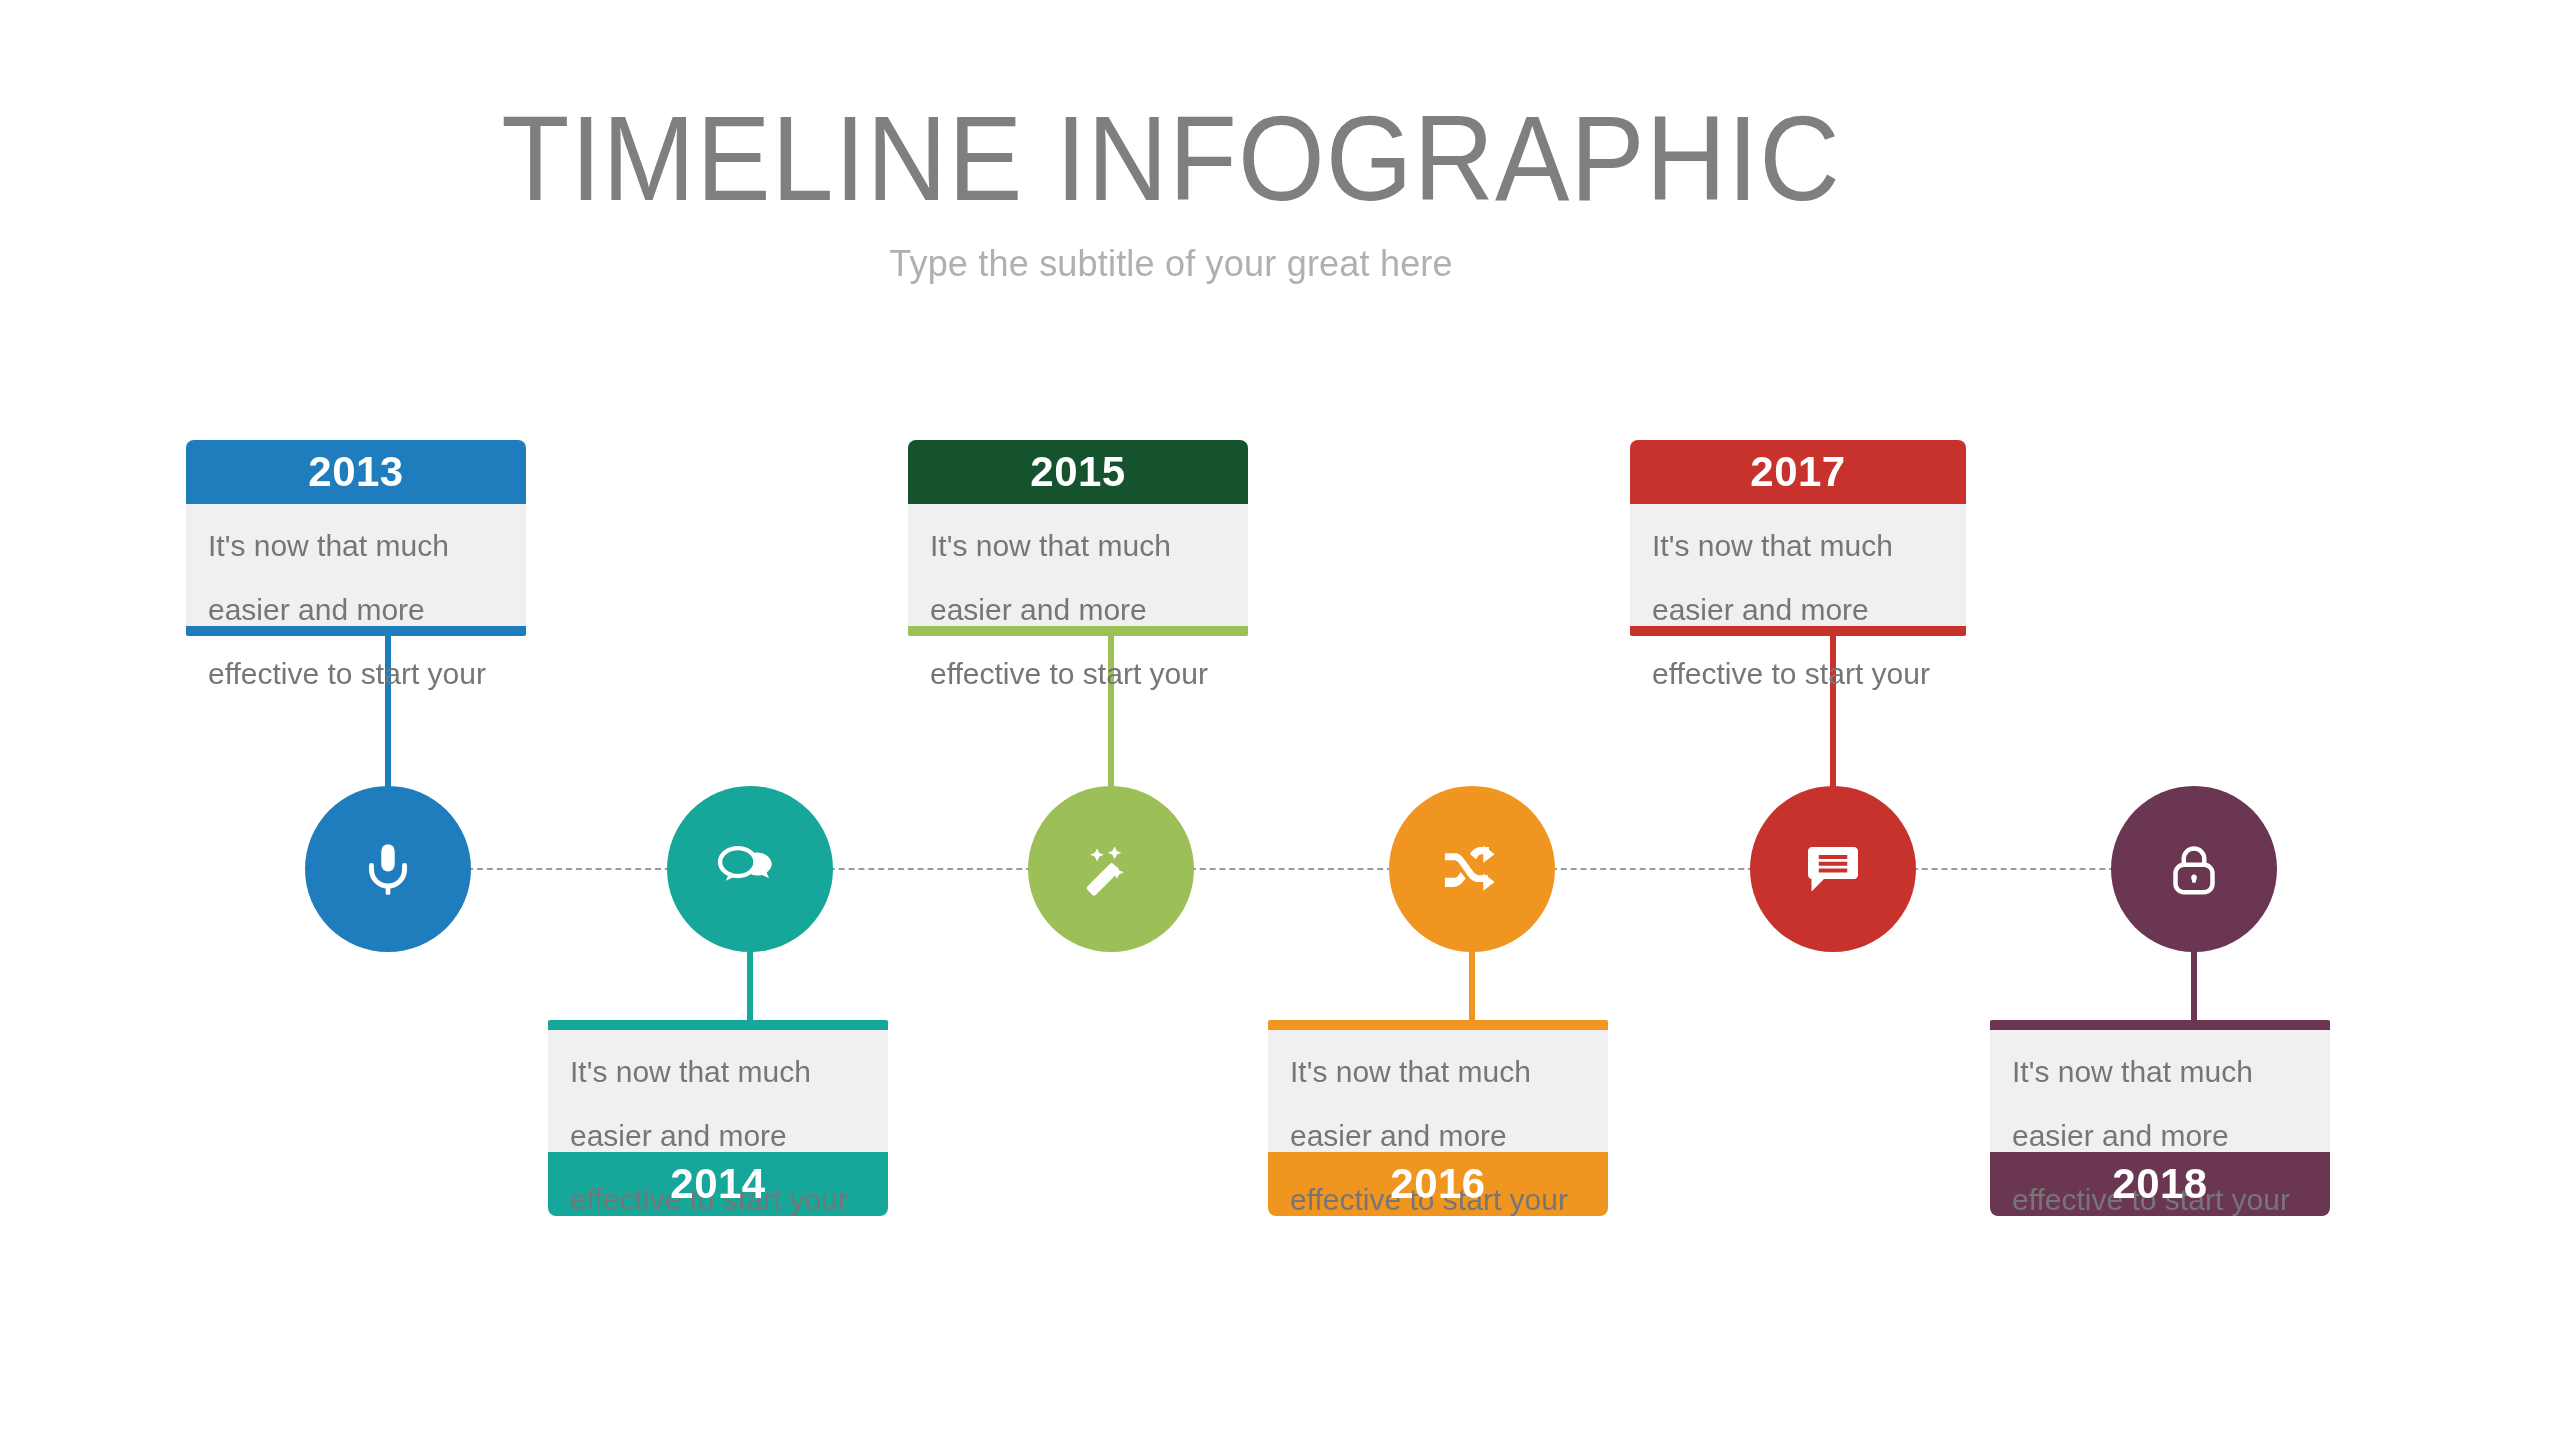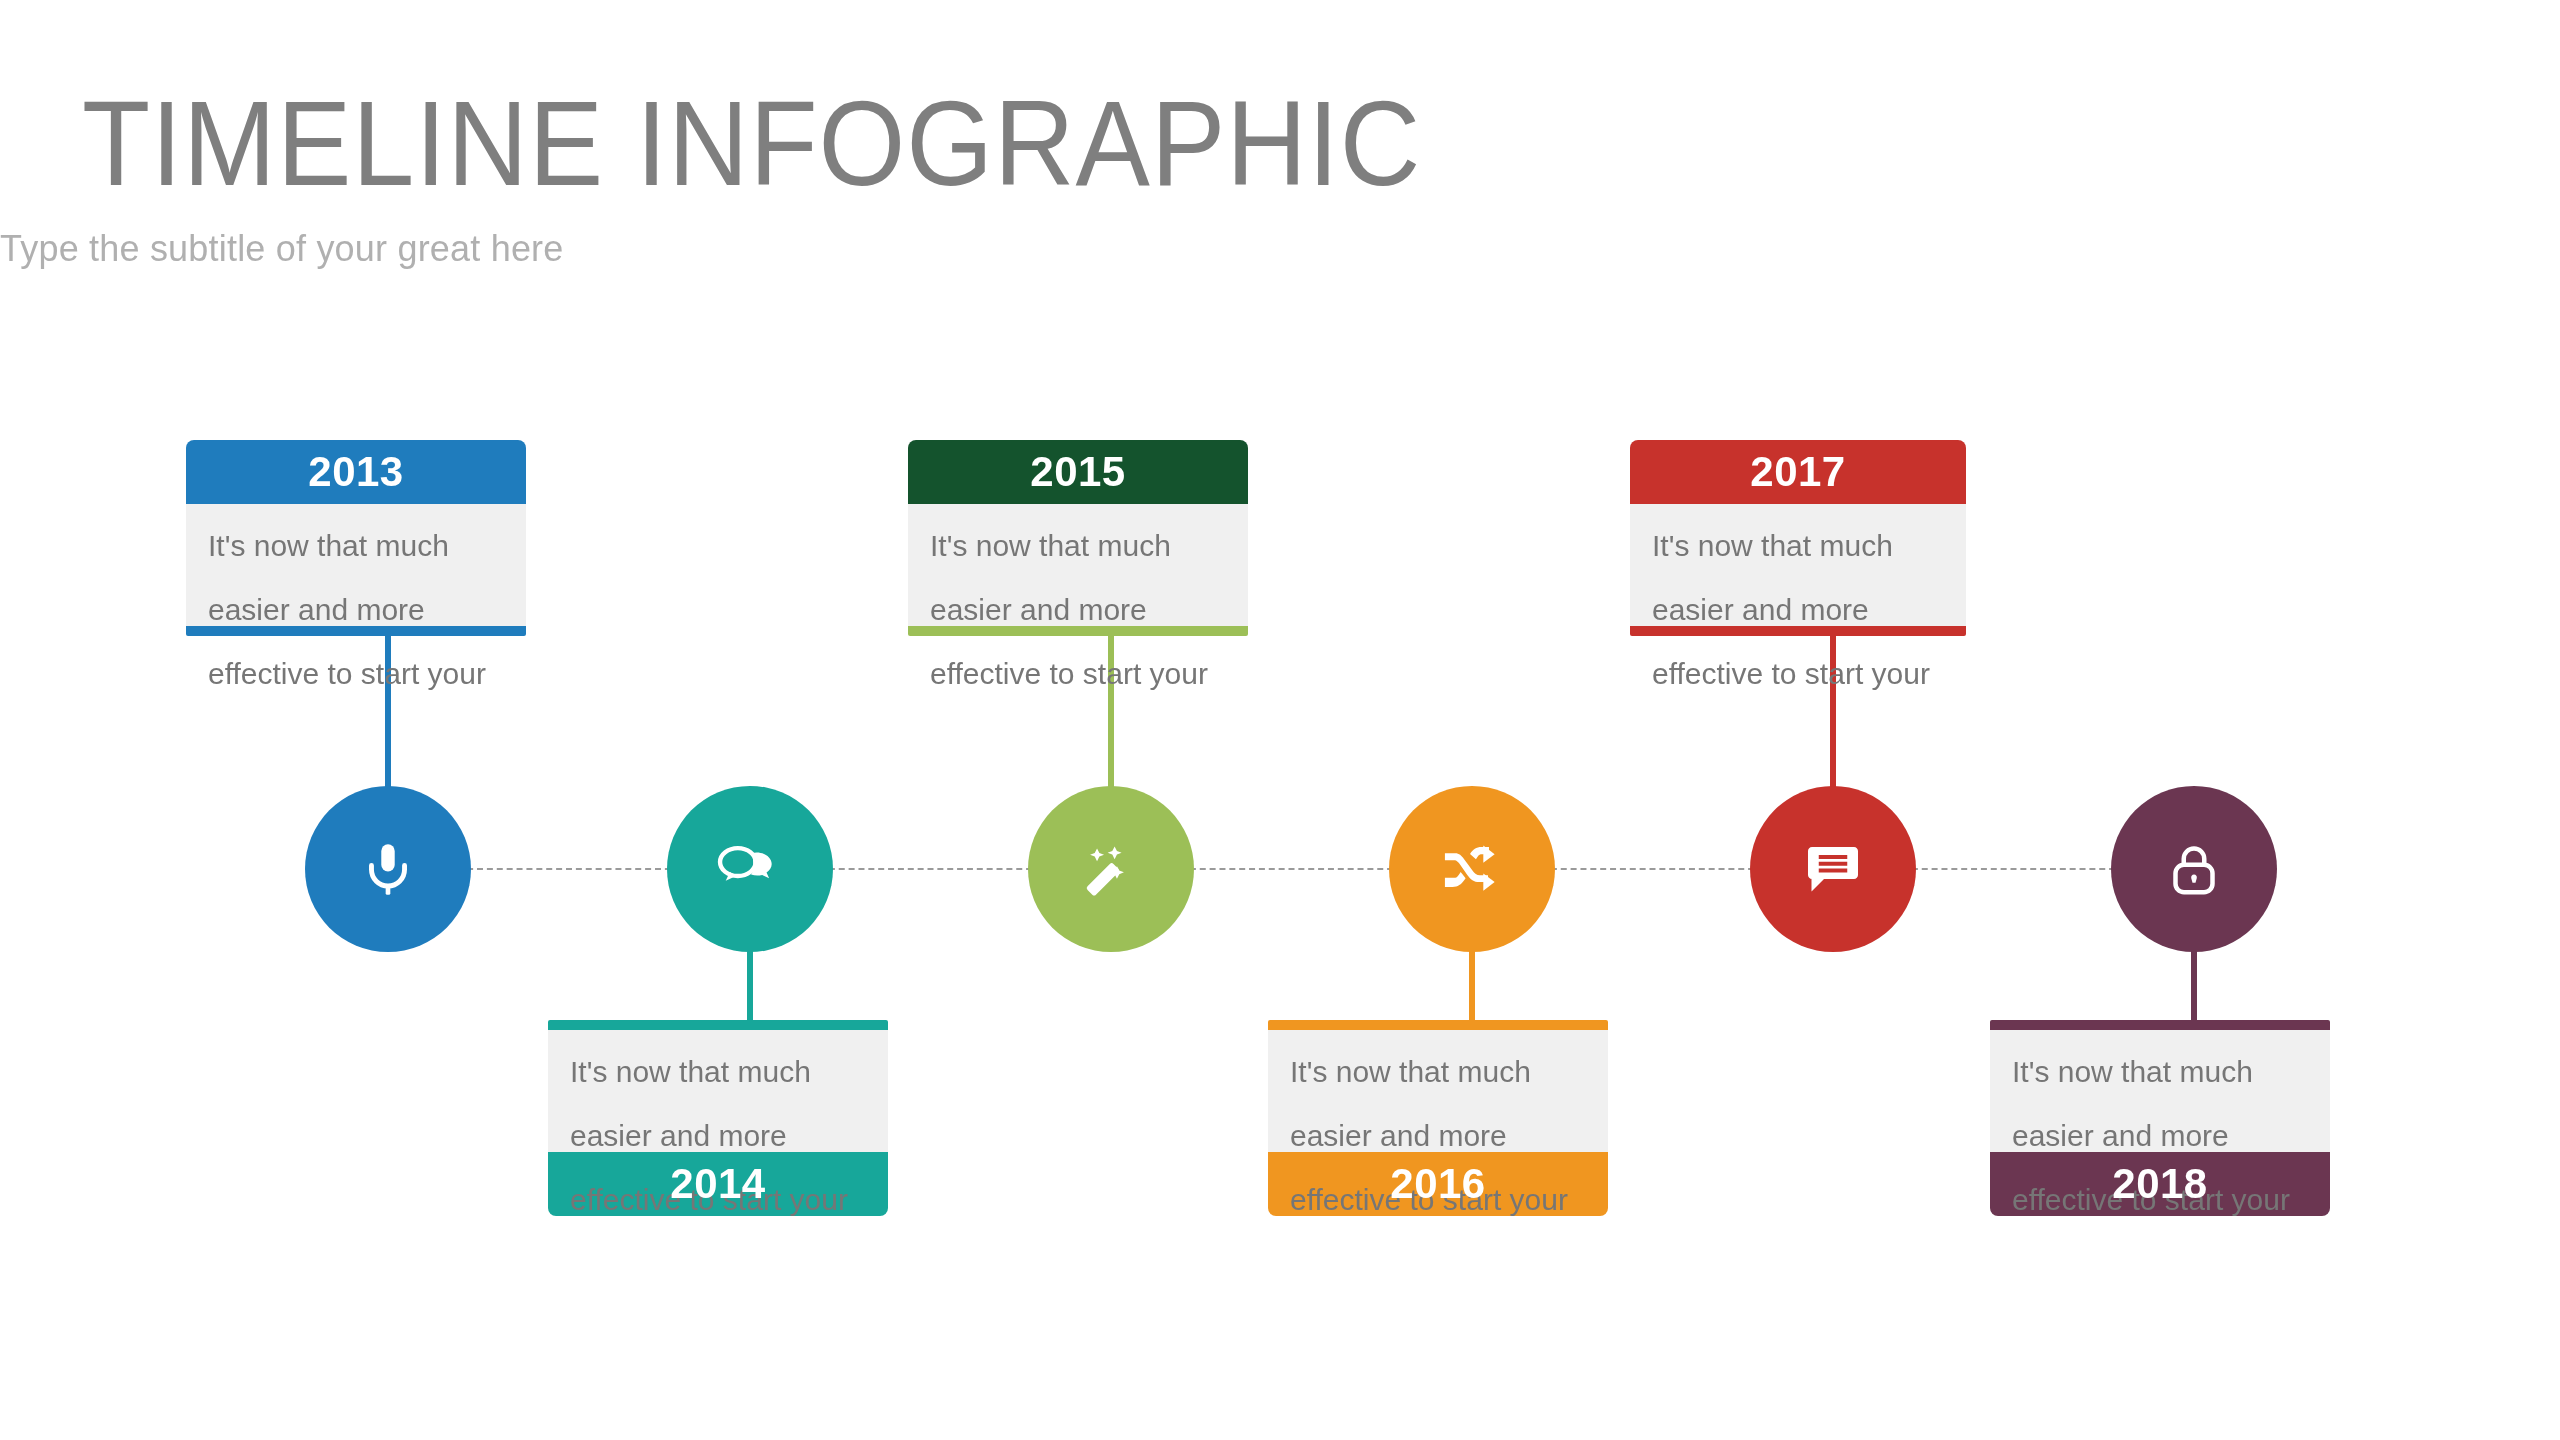--- a/index.html
+++ b/index.html
@@ -15,24 +15,24 @@
   .slide {
     position: relative;
     width: 2560px;
     height: 1440px;
     background: #ffffff;
   }
 
   
   .header {
     position: absolute;
-    top: 0;
+    top: 15px;
     left: 0;
     width: 2342px;
-    text-align: left;
+    text-align: center;
   }
 
   .page-title {
     margin-top: 80px;
     font-family: "Liberation Sans Narrow", "Liberation Sans", sans-serif;
     font-size: 120px;
     line-height: 1.05;
     font-weight: 400;
     letter-spacing: 1px;
     color: #7f7f7f;

